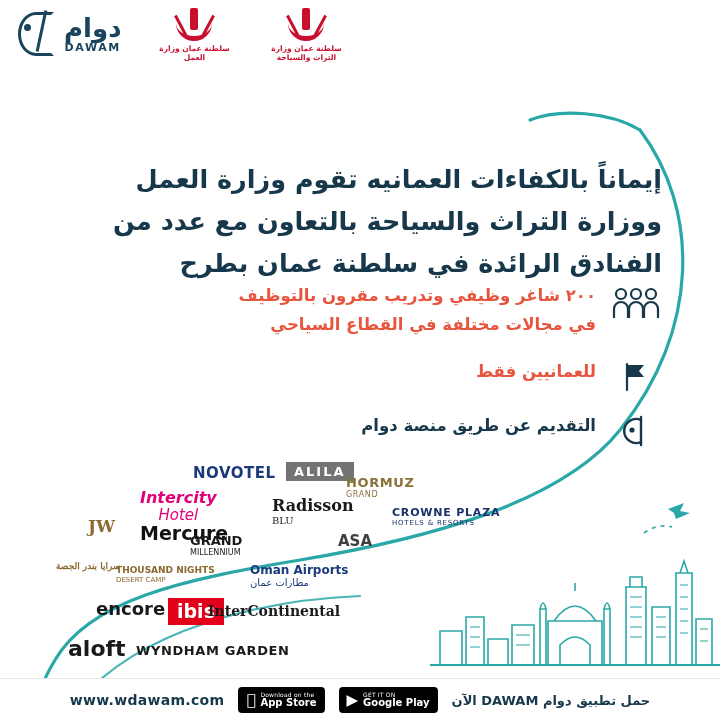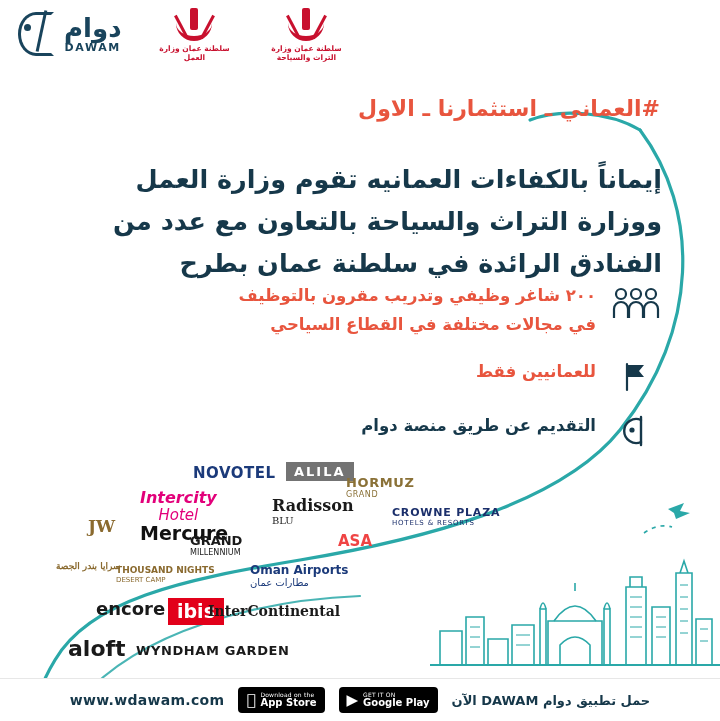--- a/index.html
+++ b/index.html
@@ -305,21 +305,20 @@
       <div class="khanjar">
         <span class="sword-l"></span>
           <span class="sword-r"></span>
       </div>
       <div class="lbl">سلطنة عمان
 وزارة التراث والسياحة</div>
     </div>
 
   </div>
 
-  <div class="hashtag">#العماني ـ استثمارنا ـ الاول</div>
 
   <div class="headline">إيماناً بالكفاءات العمانيه تقوم وزارة العمل ووزارة التراث والسياحة بالتعاون مع عدد من الفنادق الرائدة في سلطنة عمان بطرح</div>
 
   <div class="bullets">
 
     <div class="bullet">
       <div class="ico">
         <svg width="50" height="40" viewBox="0 0 50 40" aria-hidden="true">
           <g fill="none" stroke="#16384a" stroke-width="2.2">
             <circle cx="10" cy="10" r="5"></circle>
@@ -370,21 +369,21 @@
 
   <div class="hlogo" style="left: 165px; top: 14px; font-size: 15px; color: rgb(27, 58, 122); letter-spacing: 0.5px;"><span>NOVOTEL</span></div>
       <div class="hlogo" style="left: 258px; top: 10px; font-size: 13px; color: rgb(255, 255, 255); letter-spacing: 2px; background: #737373; padding: 3px 8px;"><span>ALILA</span></div>
       <div class="hlogo" style="left: 318px; top: 24px; font-size: 13px; color: rgb(138, 113, 55); letter-spacing: 0.6px;"><span>HORMUZ</span><div style="font-size: 8.06px; font-weight: normal; margin-top: 2px;">GRAND</div></div>
       <div class="hlogo" style="left: 112px; top: 38px; font-size: 16px; color: rgb(226, 0, 122); font-style: italic;"><span>Intercity</span><div style="font-size: 15px; font-weight: normal; margin-top: 2px; text-align: center;">Hotel</div></div>
       <div class="hlogo" style="left: 244px; top: 46px; font-size: 16px; color: rgb(26, 26, 26); font-family: &quot;DejaVu Serif&quot;, &quot;Liberation Serif&quot;, serif;"><span>Radisson</span><div style="font-size: 9.92px; font-weight: normal; margin-top: 2px;">BLU</div></div>
       <div class="hlogo" style="left: 364px; top: 55px; font-size: 11px; color: rgb(27, 47, 107); letter-spacing: 0.8px;"><span>CROWNE PLAZA</span><div style="font-size: 7px; font-weight: normal; margin-top: 2px;">HOTELS &amp; RESORTS</div></div>
       <div class="hlogo" style="left: 112px; top: 72px; font-size: 19px; color: rgb(17, 17, 17);"><span>Mercure</span></div>
       <div class="hlogo" style="left: 162px; top: 82px; font-size: 13px; color: rgb(26, 26, 26);"><span>GRAND</span><div style="font-size: 8.06px; font-weight: normal; margin-top: 2px;">MILLENNIUM</div></div>
       <div class="hlogo" style="left: 60px; top: 66px; font-size: 17px; color: rgb(138, 106, 47); font-family: &quot;DejaVu Serif&quot;, &quot;Liberation Serif&quot;, serif;"><span>JW</span></div>
-      <div class="hlogo" style="left: 310px; top: 82px; font-size: 15px; color: #ef4444;"><span>ASA</span></div>
+      <div class="hlogo" style="left: 310px; top: 82px; font-size: 15px; color: #404040;"><span>ASA</span></div>
       <div class="hlogo" style="left: 28px; top: 110px; font-size: 9px; color: rgb(138, 106, 47); font-family: &quot;DejaVu Serif&quot;, &quot;Liberation Serif&quot;, serif;"><span>سرايا بندر الجصة</span></div>
       <div class="hlogo" style="left: 88px; top: 114px; font-size: 9px; color: rgb(138, 106, 47);"><span>THOUSAND NIGHTS</span><div style="font-size: 7px; font-weight: normal; margin-top: 2px;">DESERT CAMP</div></div>
       <div class="hlogo" style="left: 222px; top: 112px; font-size: 12px; color: rgb(27, 58, 122);"><span>Oman Airports</span><div style="font-size: 10px; font-weight: normal; margin-top: 2px;">مطارات عمان</div></div>
       <div class="hlogo" style="left: 68px; top: 148px; font-size: 18px; color: rgb(26, 26, 26);"><span>encore</span></div>
       <div class="hlogo" style="left: 140px; top: 146px; font-size: 19px; color: rgb(255, 255, 255); background: rgb(226, 0, 26); padding: 4px 9px;"><span>ibis</span></div>
       <div class="hlogo" style="left: 180px; top: 152px; font-size: 14px; color: rgb(26, 26, 26); font-family: &quot;DejaVu Serif&quot;, &quot;Liberation Serif&quot;, serif;"><span>InterContinental</span></div>
       <div class="hlogo" style="left: 40px; top: 186px; font-size: 22px; color: rgb(26, 26, 26);"><span>aloft</span></div>
       <div class="hlogo" style="left: 108px; top: 192px; font-size: 13px; color: rgb(26, 26, 26); letter-spacing: 0.6px;"><span>WYNDHAM GARDEN</span></div>
     </div>
 

